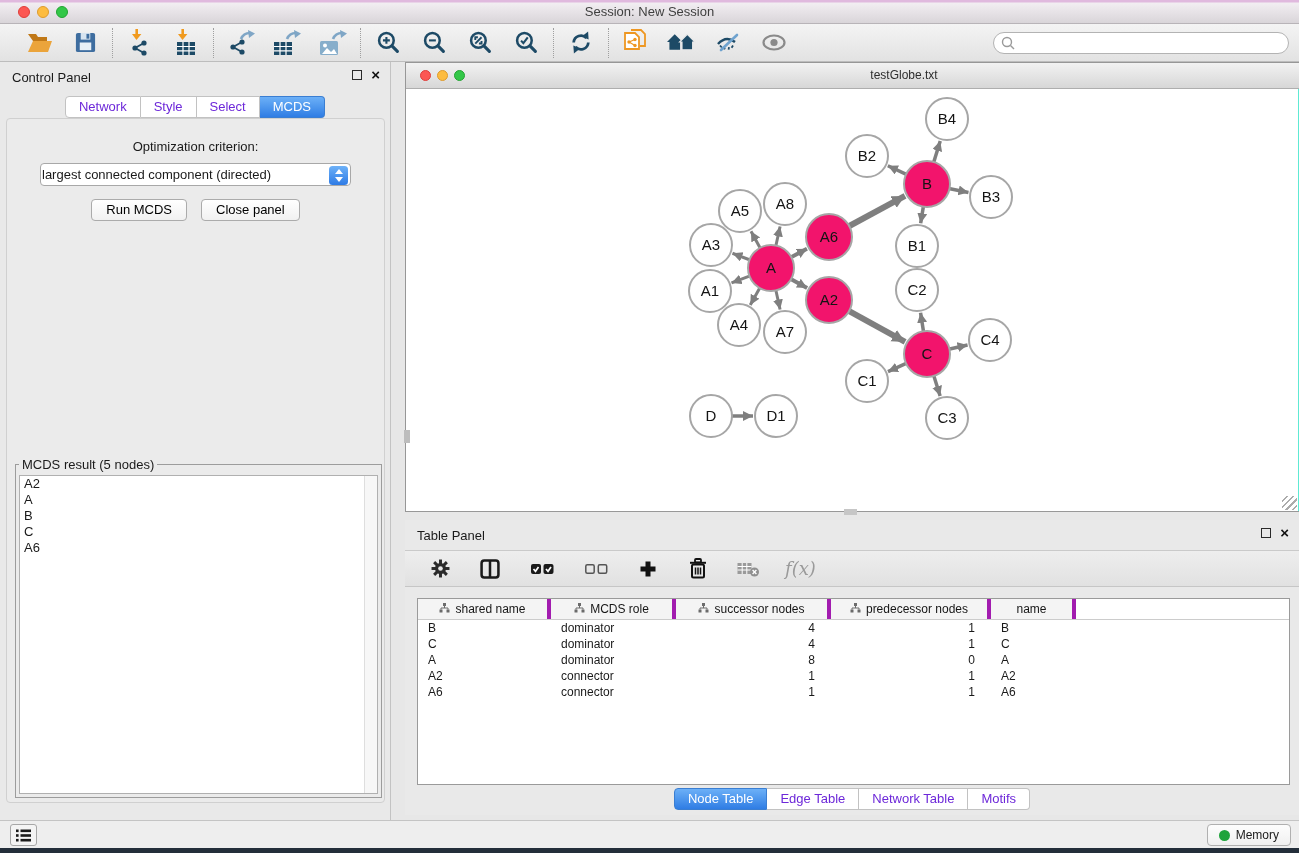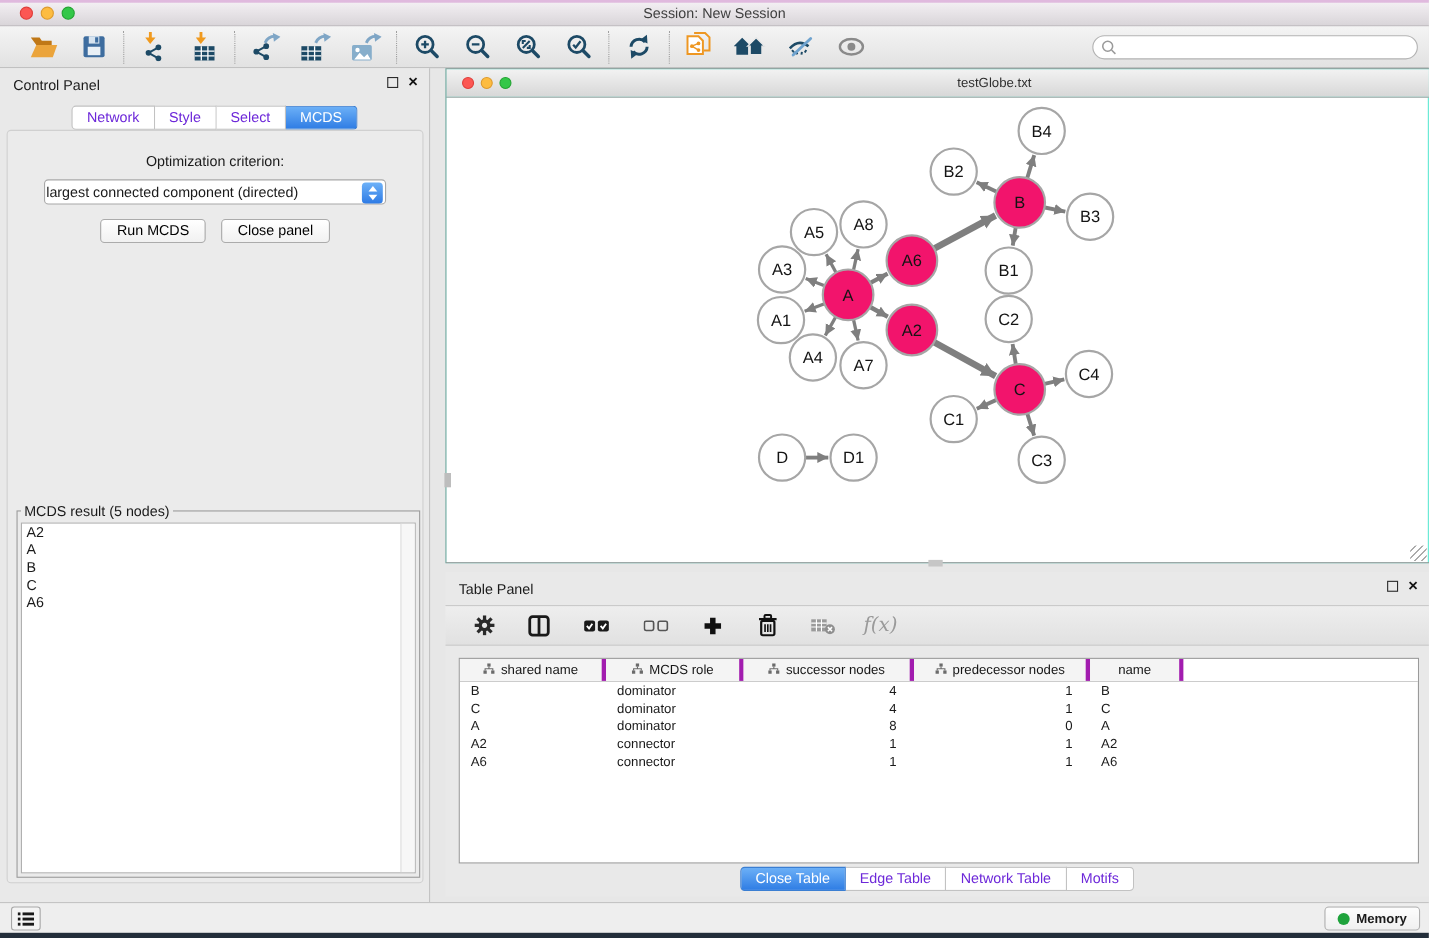--- a/index.html
+++ b/index.html
@@ -100,21 +100,21 @@
   .th { background:#f4f4f4; border-right:4px solid #a21caf; display:flex; align-items:center;
         justify-content:center; gap:5px; font-size:12px; color:#161616; cursor:pointer; }
   .th.filler { background:#fff; border-right:none; flex:1; cursor:default; }
   .tr { display:flex; height:16px; }
   .td { font-size:12px; line-height:16px; padding-left:10px; }
   .td.num { text-align:right; padding-right:16px; padding-left:0; }
   #tp-tabs-row { position:absolute; left:0; top:268px; width:894px; display:flex; justify-content:center; }
 
   
   #status-bar { left:0; top:820px; width:1299px; height:28px; background:#eeeeee;
-    border-top:1px solid #c4c4c4;font-weight:bold; }
+    border-top:1px solid #c4c4c4; }
   #list-btn { position:absolute; left:10px; top:3px; width:27px; height:22px;
     background:#f4f4f4; border:1px solid #a7a7a7; border-radius:3px;
     display:flex; align-items:center; justify-content:center; cursor:pointer; }
   #memory-btn { position:absolute; right:8px; top:3px; height:22px;
     background:linear-gradient(#fdfdfd,#f0f0f0); border:1px solid #b0b0b0; border-radius:4px;
     display:flex; align-items:center; gap:6px; padding:0 11px; cursor:pointer; }
   #memory-btn .dot { width:11px; height:11px; border-radius:50%; background:#1fa33c; }
   #memory-btn .lbl { font-size:12px; }
   #desktop-strip { left:0; top:848px; width:1299px; height:5px; background:#232e3a; }
 </style>
@@ -567,21 +567,21 @@
           <div class="td" style="width: 133px;">A6</div>
           <div class="td" style="width: 125px;">connector</div>
           <div class="td num" style="width: 155px;">1</div>
           <div class="td num" style="width: 160px;">1</div>
           <div class="td" style="width: 85px;">A6</div>
         </div>
       </div>
   </div>
   <div id="tp-tabs-row">
     <div class="seg">
-        <div class="seg-btn selected">Close Table</div>
+        <div class="seg-btn selected">Node Table</div>
         <div class="seg-btn">Edge Table</div>
         <div class="seg-btn">Network Table</div>
         <div class="seg-btn">Motifs</div>
       </div>
   </div>
 </div>
 
 <div id="status-bar" class="abs">
   <span id="list-btn">
     <svg width="15" height="13" viewBox="0 0 15 13">

